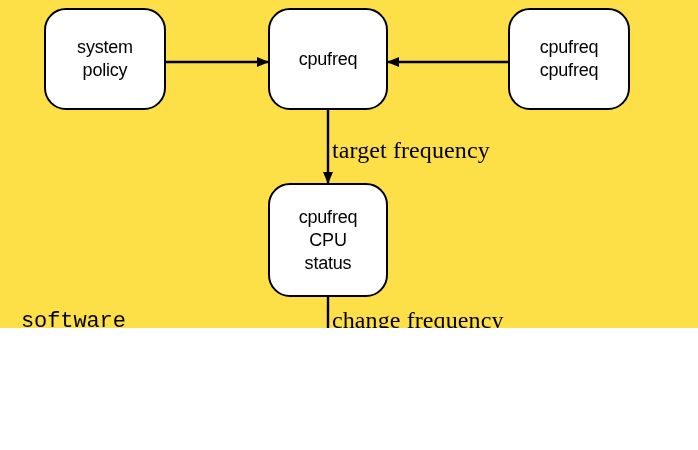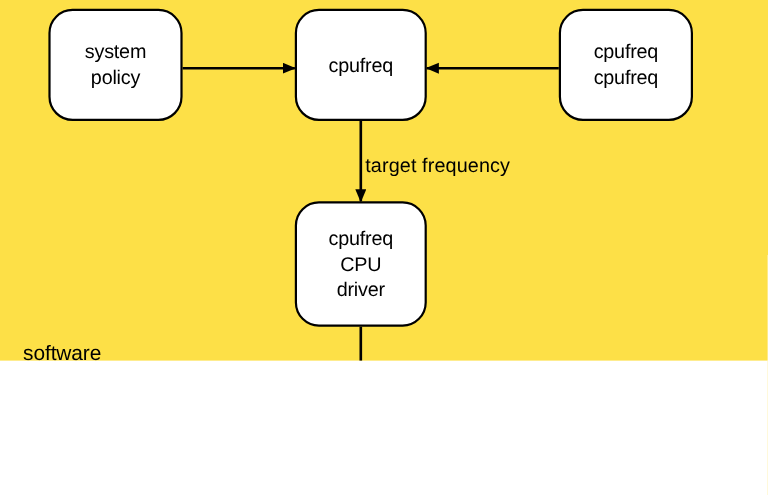--- a/index.html
+++ b/index.html
@@ -44,31 +44,31 @@
   .node-box.sharp {
     border-radius: 0;
   }
   .node-line {
     display: block;
     white-space: nowrap;
   }
   .edge-label {
     position: absolute;
     color: #000000;
-    font-family: Liberation Sans, sans-serif;
-    font-size: 18px;
+    font-family: Liberation Serif, serif;
+    font-size: 24px;
     line-height: 20px;
     white-space: nowrap;
     letter-spacing: 0.1px;
   }
   .layer-label {
     position: absolute;
     color: #000000;
-    font-family: Liberation Sans, sans-serif;
-    font-size: 19px;
+    font-family: Liberation Mono, monospace;
+    font-size: 22px;
     line-height: 21px;
     white-space: nowrap;
     letter-spacing: -0.1px;
   }
 </style>
 </head>
 <body>
 
 <div id="canvas">
 
@@ -106,26 +106,27 @@
   </div>
 
   <div class="node-box rounded" style="left:508px; top:8px; width:122px; height:102px;">
     <span class="node-line">cpufreq</span>
     <span class="node-line">cpufreq</span>
   </div>
 
   <div class="node-box rounded" style="left:268px; top:183px; width:120px; height:114px;">
     <span class="node-line">cpufreq</span>
     <span class="node-line">CPU</span>
-    <span class="node-line">driver</span>
+    <span class="node-line">status</span>
   </div>
 
   <div class="node-box sharp" style="left:265px; top:363px; width:123px; height:78px;">
     <span class="node-line">CPU</span>
   </div>
 
   <div class="edge-label" style="left:332px; top:140px;">target  frequency</div>
 
+  <div class="edge-label" style="left:332px; top:310px;">change frequency</div>
 
   <div class="layer-label" style="left:21px; top:311px;">software</div>
 
 
 </div>
 
 </body></html>

